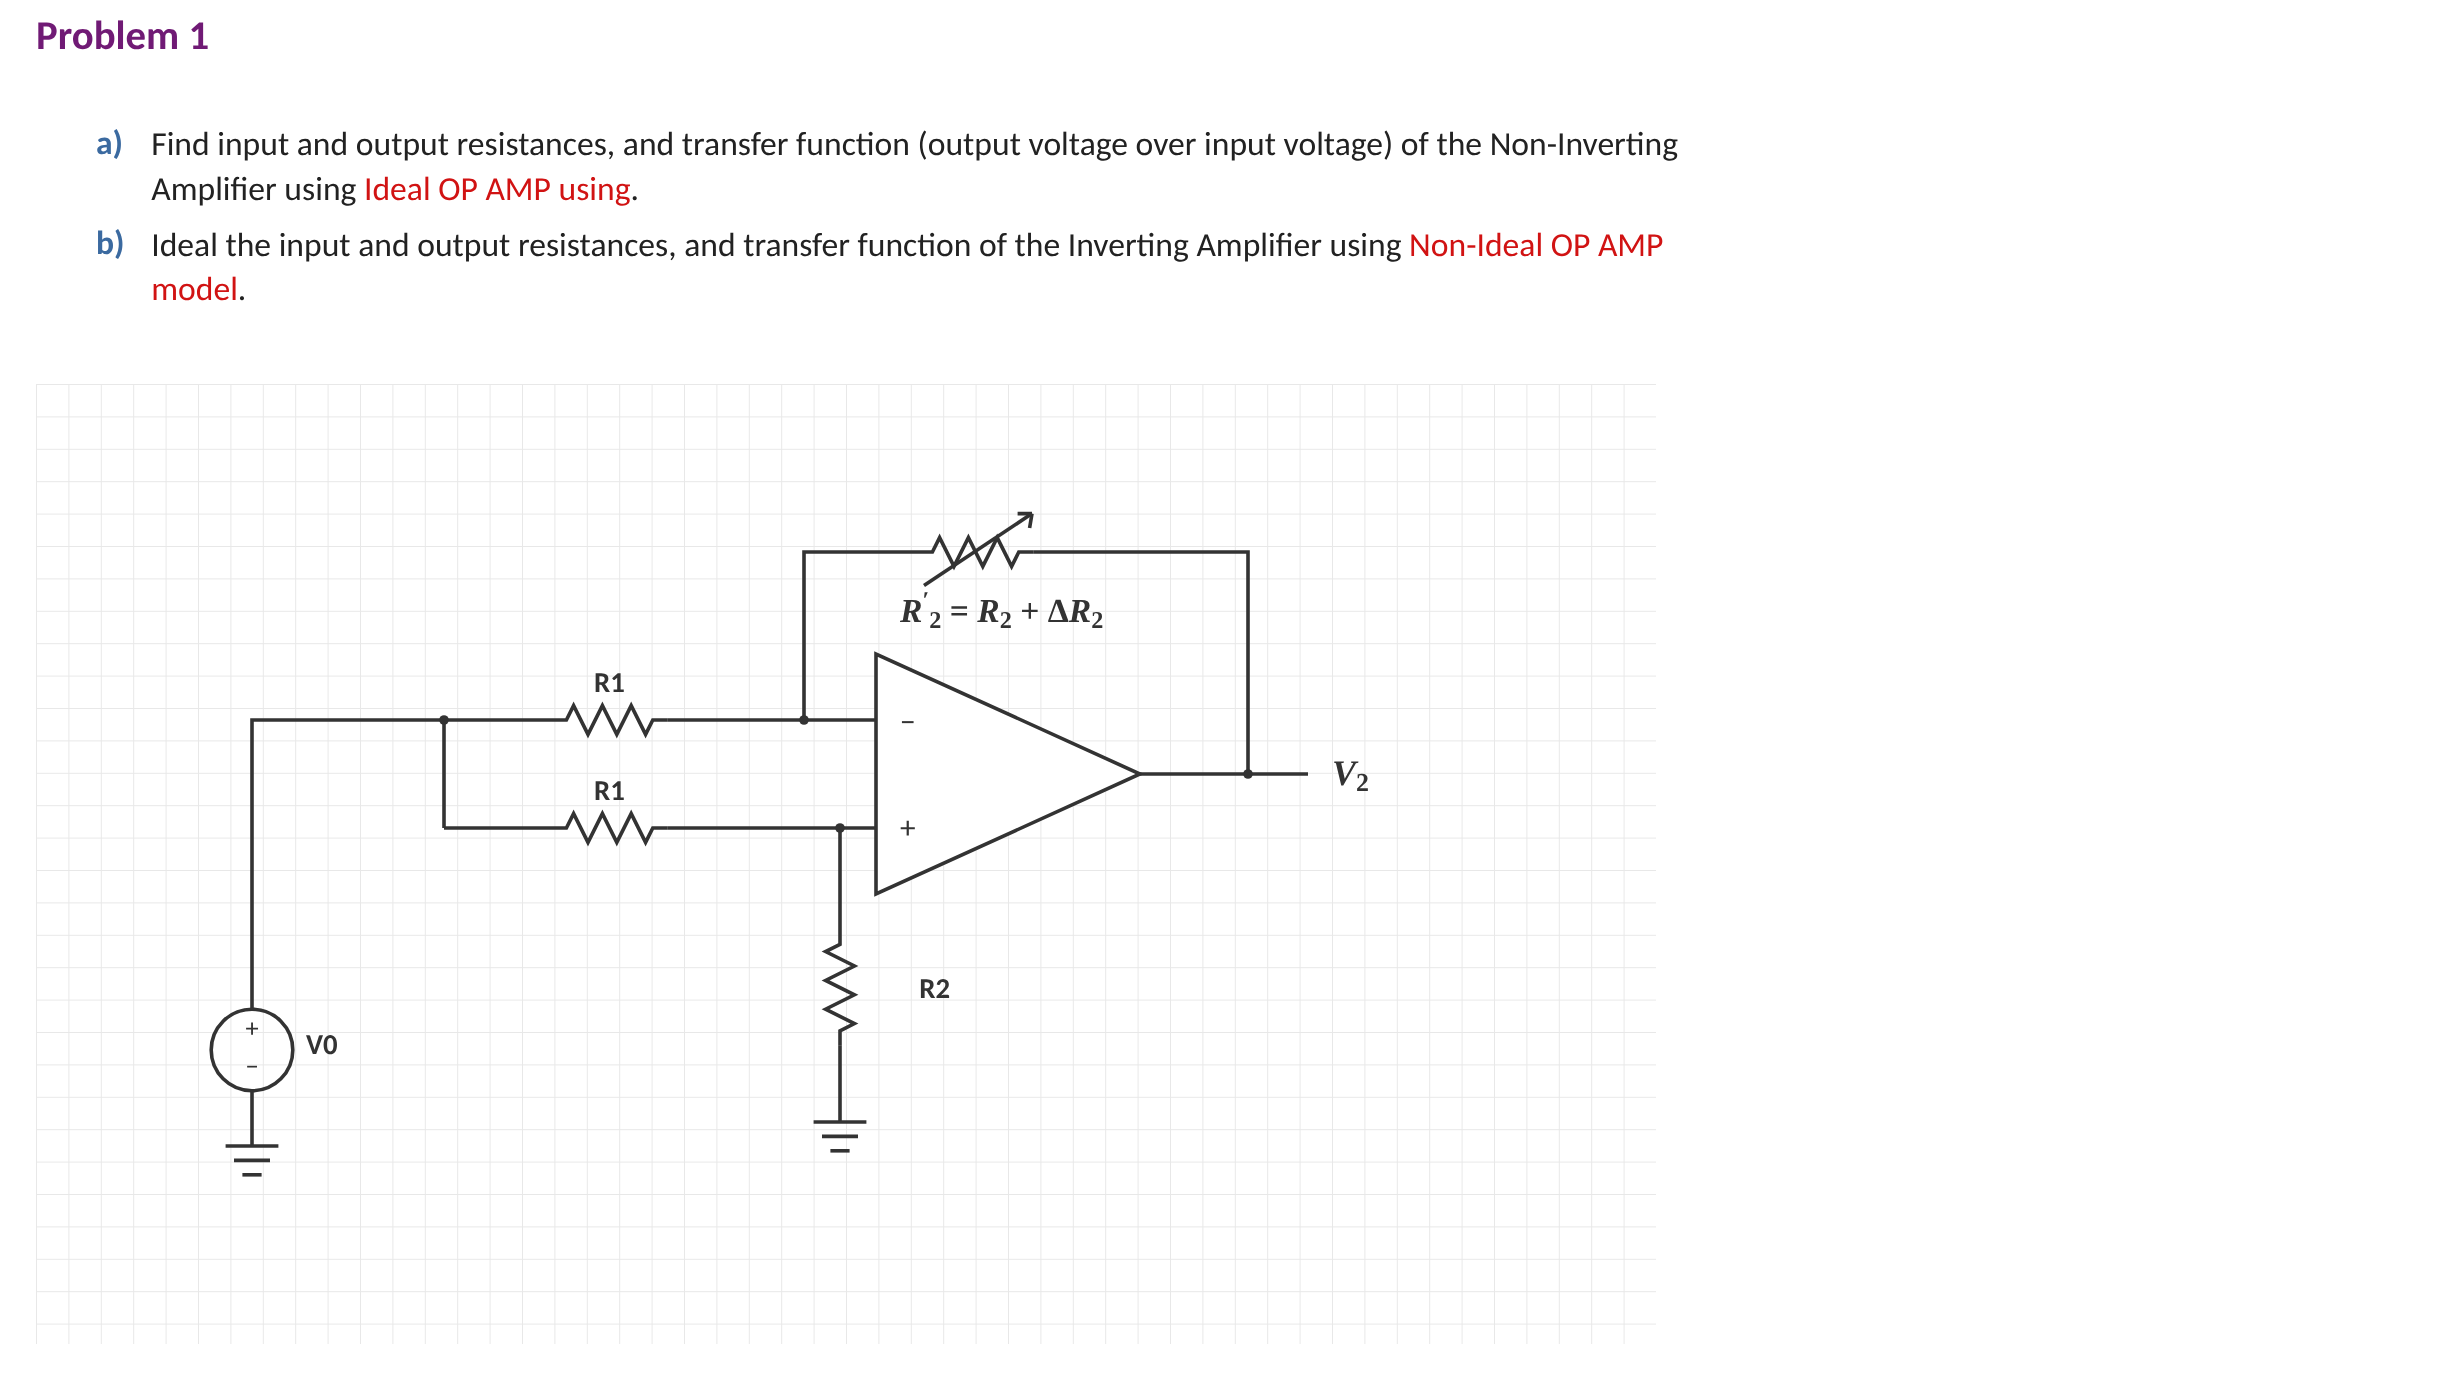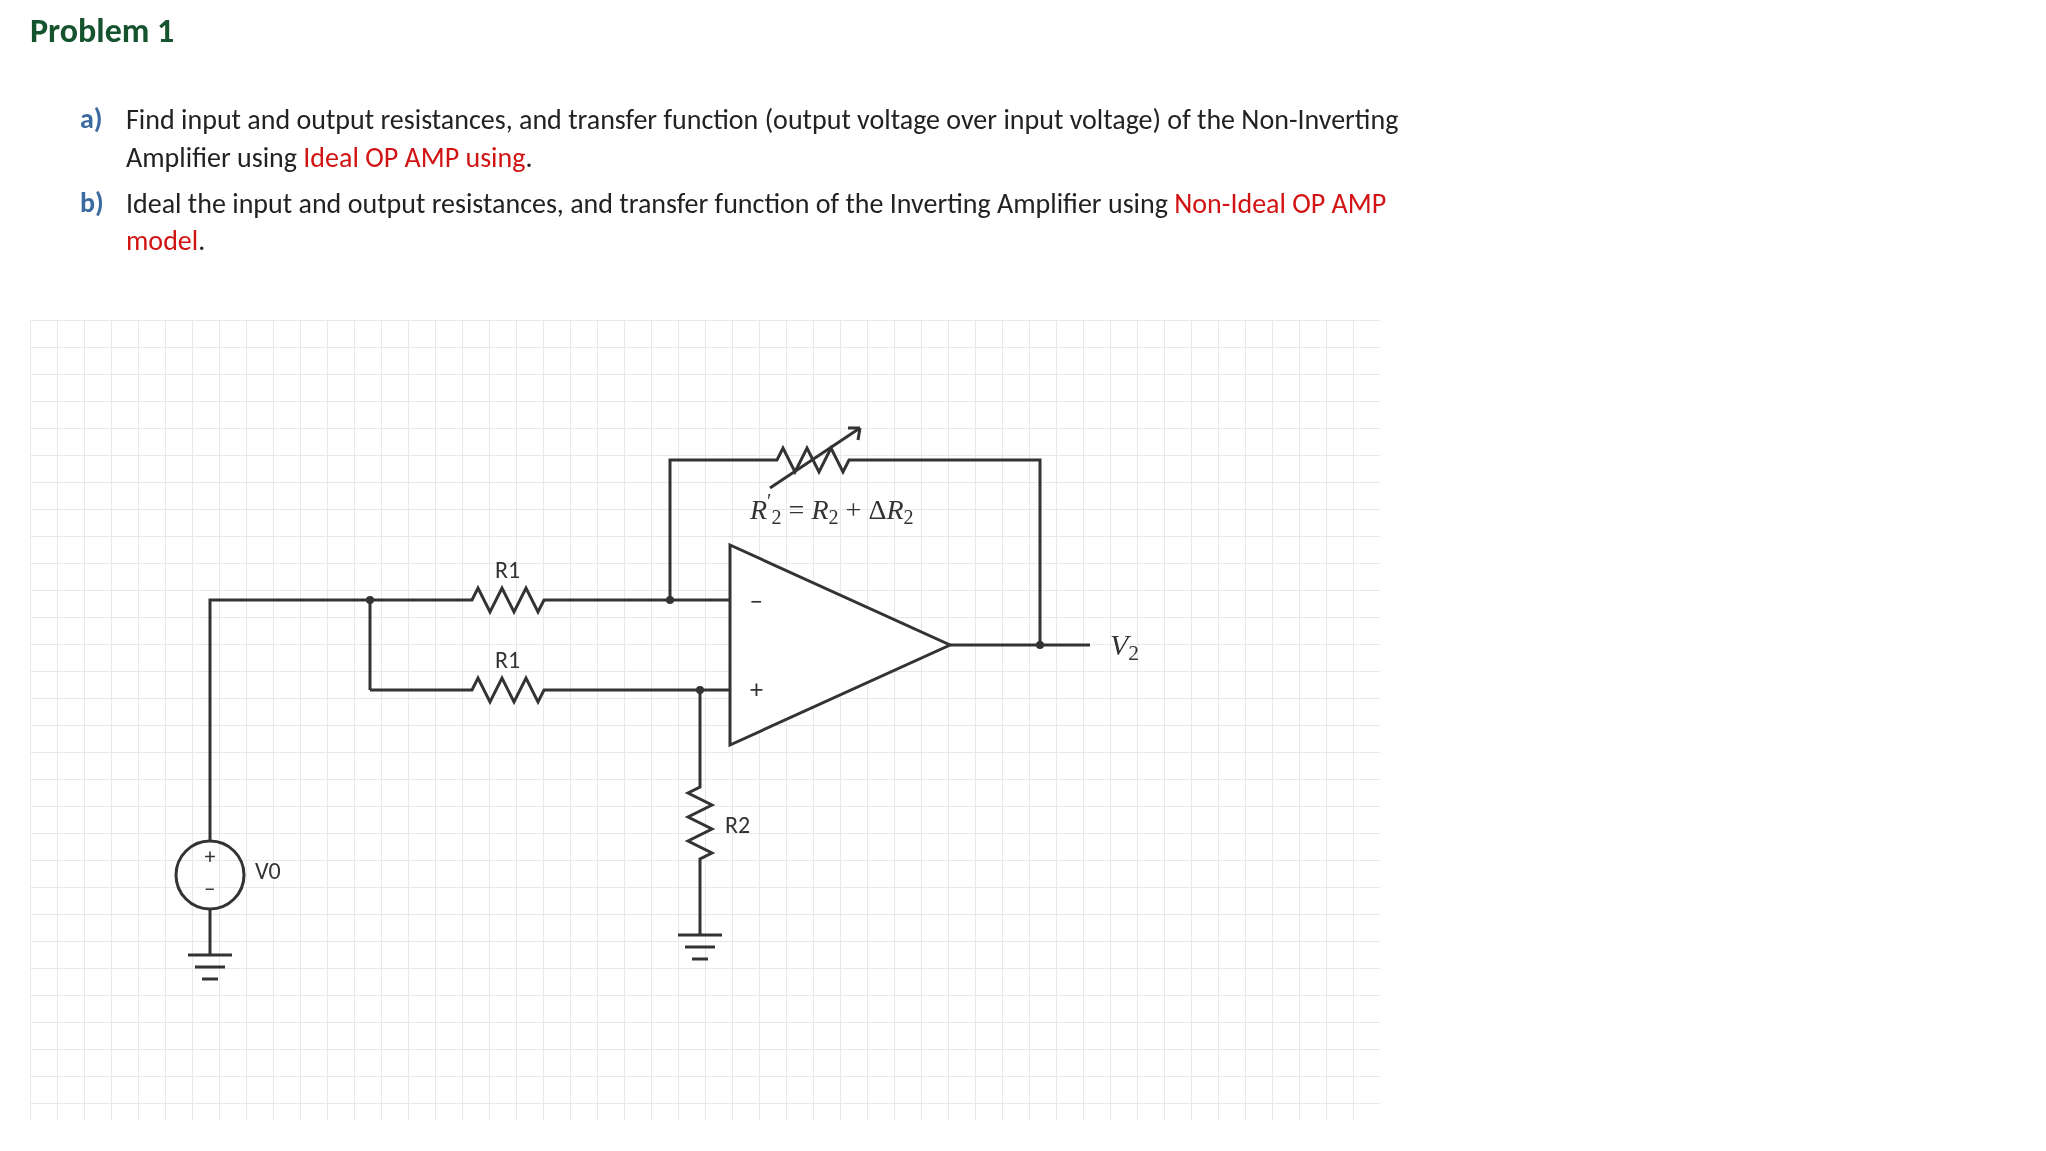--- a/index.html
+++ b/index.html
@@ -10,21 +10,21 @@
     color: #222;
   }
   .page {
     width: 2046px;
     height: 1151px;
     position: relative;
     box-sizing: border-box;
     padding: 10px 30px;
   }
   .title {
-    color: #14532d;
+    color: #701a75;
     font-size: 34px;
     font-weight: 700;
     margin: 0 0 50px 0;
   }
   .list {
     margin-left: 50px;
     margin-right: 600px;
   }
   .item {
     display: flex;
@@ -60,20 +60,21 @@
   }
   .svglayer {
     position: absolute;
     inset: 0;
   }
   .comp-label {
     position: absolute;
     font-family: Calibri, Arial, sans-serif;
     font-size: 24px;
     color: #333;
+    font-weight: bold;
   }
   .math {
     font-family: "Cambria Math", "Times New Roman", serif;
     font-style: italic;
   }
   .sub { font-size: 0.72em; vertical-align: -0.25em; font-style: normal; }
   .sup { font-size: 0.72em; vertical-align: 0.55em; font-style: normal; }
 </style>
 </head>
 <body>
@@ -167,21 +168,21 @@
       <circle cx="1010" cy="325" r="4" fill="#333"></circle>
 
       <text x="720" y="290" font-size="26" fill="#333">−</text>
       <text x="720" y="378" font-size="26" fill="#333">+</text>
     </svg>
 
     <div class="comp-label" style="left:225px; top:536px;">V0</div>
 
     <div class="comp-label" style="left:465px; top:235px;">R1</div>
     <div class="comp-label" style="left:465px; top:325px;">R1</div>
-    <div class="comp-label" style="left:695px; top:490px;">R2</div>
+    <div class="comp-label" style="left:736px; top:490px;">R2</div>
 
     <div class="comp-label math" style="left:720px; top:170px; font-size:28px;">
       <span>R</span><span class="sup">′</span><span class="sub">2</span><span style="font-style:normal;"> = </span><span>R</span><span class="sub">2</span><span style="font-style:normal;"> + Δ</span><span>R</span><span class="sub">2</span>
     </div>
 
     <div class="comp-label math" style="left:1080px; top:308px; font-size:30px;">
       <span>V</span><span class="sub">2</span>
     </div>
   </div>
 

